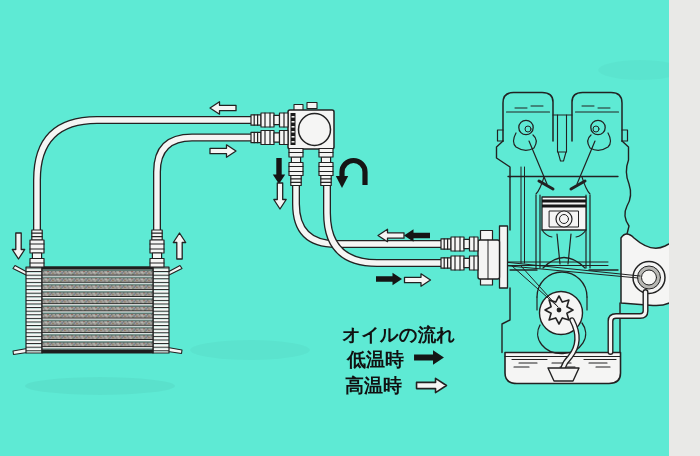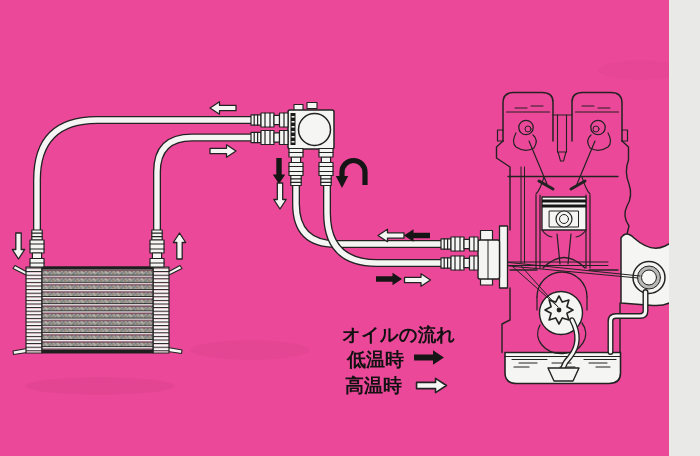--- a/index.html
+++ b/index.html
@@ -1,17 +1,17 @@
 <!DOCTYPE html>
 <html><head>
 <meta charset="utf-8">
 <style>
   html,body{margin:0;padding:0;background:#e9e9e7;}
   .page{
-    position:relative;width:669px;height:456px;background:#ec4899;
+    position:relative;width:669px;height:456px;background:#5eead4;
     font-family:"DejaVu Sans",sans-serif;overflow:hidden;
   }
   svg{display:block;}
   text{font-family:"DejaVu Sans",sans-serif;fill:#111;stroke:none;font-weight:600;}
 </style>
 </head>
 <body>
 
 <div class="page">
 <svg width="700" height="456" viewBox="0 0 700 456">

